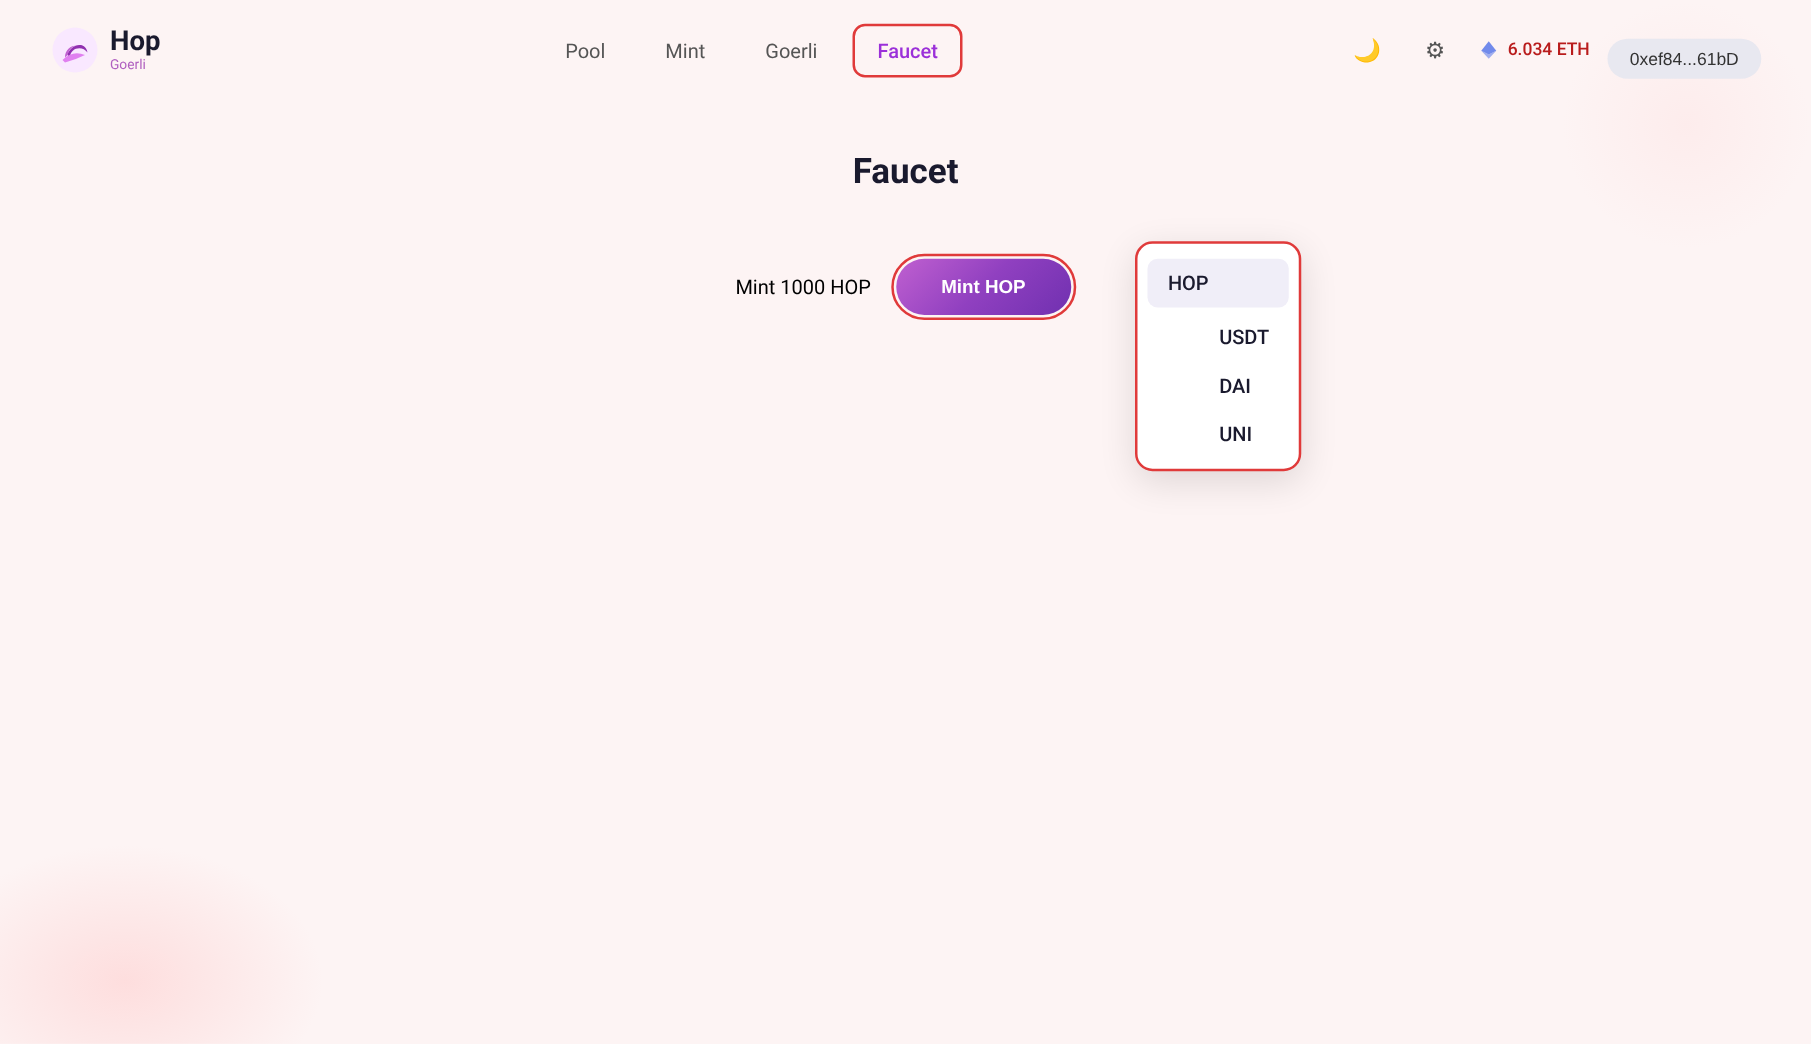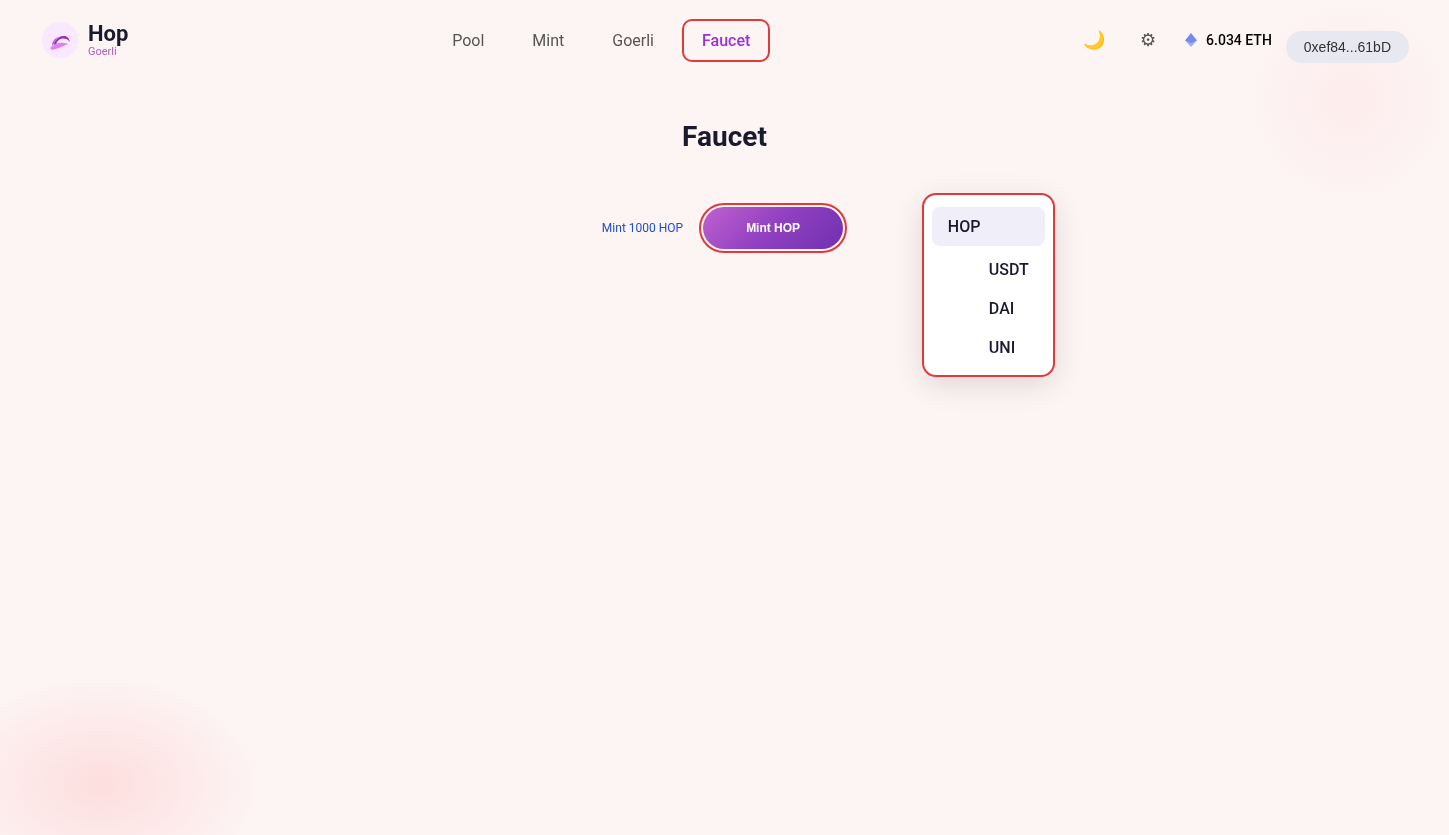--- a/index.html
+++ b/index.html
@@ -122,21 +122,21 @@
       justify-content: center;
       color: #555;
       font-size: 18px;
     }
 
     .eth-balance {
       display: flex;
       align-items: center;
       gap: 6px;
       font-size: 14px;
-      color: #000000;
+      color: #b91c1c;
       font-weight: 500;
     }
 
     .eth-diamond {
       width: 18px;
       height: 18px;
       display: inline-block;
     }
 
     .wallet-address {
@@ -170,38 +170,38 @@
 
     
     .faucet-row {
       display: flex;
       align-items: center;
       gap: 16px;
       position: relative;
     }
 
     .mint-label {
-      font-size: 12px;
-      color: #1d4ed8;
+      font-size: 16px;
+      color: #000000;
       font-weight: 400;
     }
 
     
     .mint-button-wrapper {
       border: 2px solid #e03a3a;
       border-radius: 30px;
       padding: 2px;
     }
 
     .mint-button {
       background: linear-gradient(135deg, #c060d0 0%, #9040c0 50%, #7030b0 100%);
       border: none;
       border-radius: 28px;
       padding: 14px 32px;
-      font-size: 12px;
+      font-size: 15px;
       color: white;
       cursor: pointer;
       font-weight: 600;
       min-width: 140px;
       display: flex;
       align-items: center;
       justify-content: center;
     }
 
     

